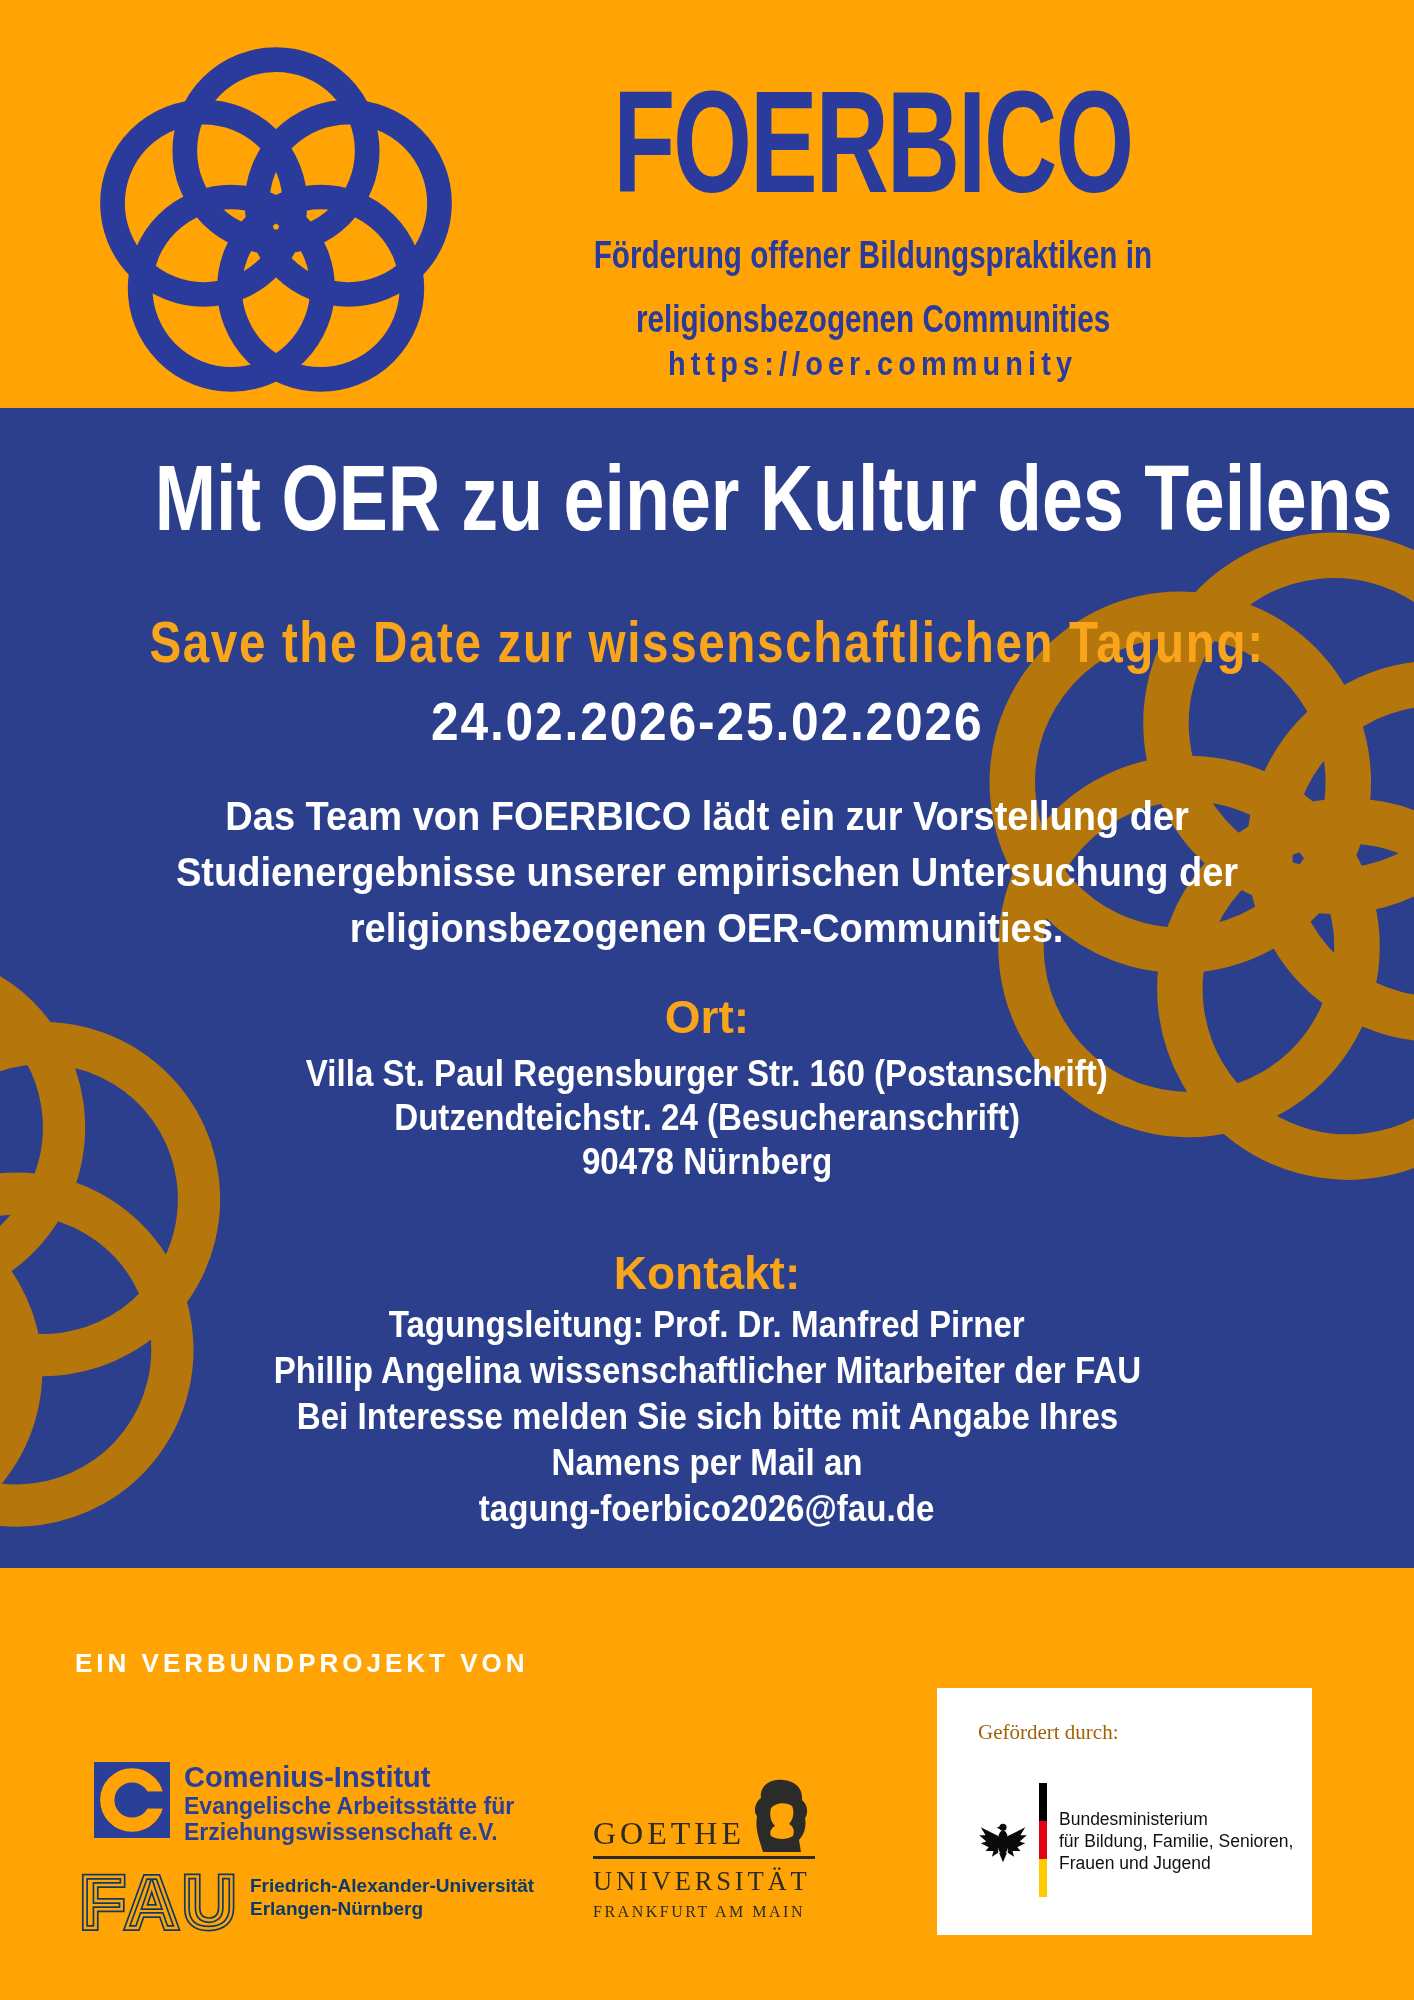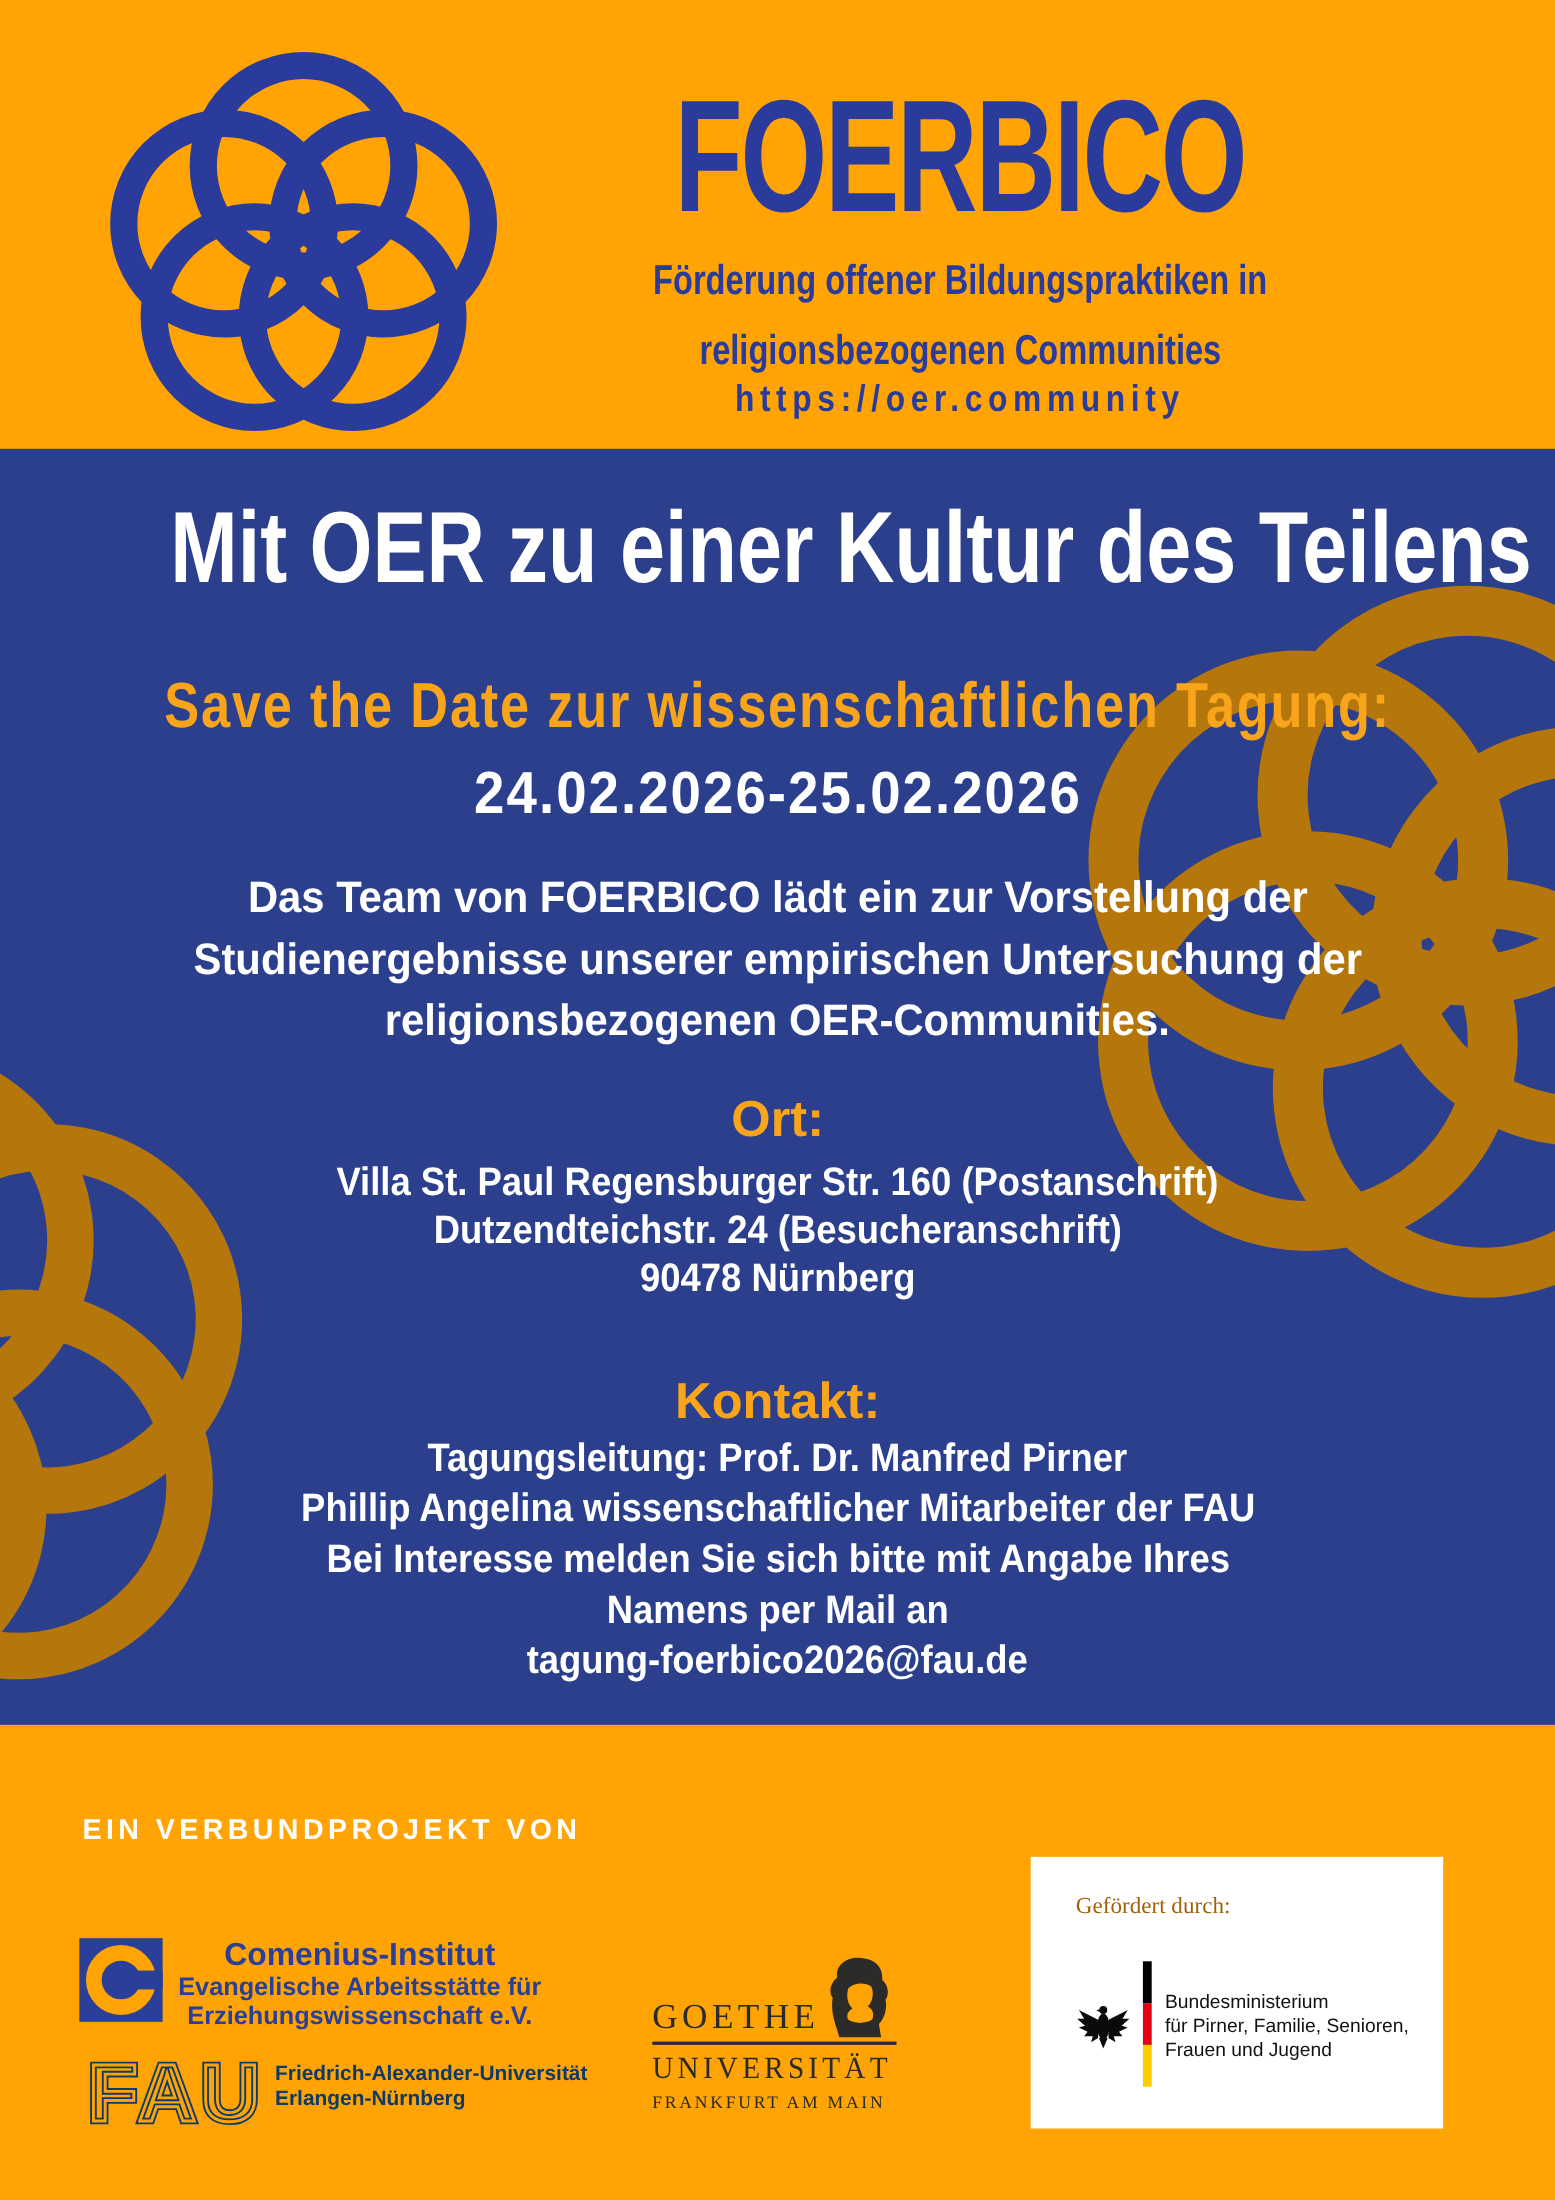--- a/index.html
+++ b/index.html
@@ -34,21 +34,21 @@
   .intro{top:380px;font-size:40px;font-weight:700;line-height:56px;}
   .sec-label{font-size:46px;font-weight:700;color:#F9A51B;}
   .ort-label{top:582px;}
   .ort-lines{top:644px;font-size:36px;font-weight:700;line-height:44px;}
   .kontakt-label{top:838px;}
   .kontakt-lines{top:894px;font-size:36px;font-weight:700;line-height:46px;}
   .kontakt-lines a{color:#fff;text-decoration:none;margin-top:18px;}
 
   
   .verbund{position:absolute;left:75px;top:80px;color:#FFFFFF;font-size:26px;font-weight:700;letter-spacing:4px;white-space:nowrap;}
-  .comenius{position:absolute;left:72px;top:193px;display:flex;align-items:flex-start;text-align:center;}
+  .comenius{position:absolute;left:94px;top:193px;display:flex;align-items:flex-start;}
   .comenius-icon{width:76px;height:78px;flex:0 0 auto;}
   .comenius-text{margin-left:14px;color:#2A3F97;margin-top:0;}
   .comenius-name{font-size:29px;font-weight:700;line-height:32px;}
   .comenius-line{font-size:23px;font-weight:700;line-height:26px;}
   .fau{position:absolute;left:78px;top:300px;display:flex;align-items:flex-start;}
   .fau-letters{width:158px;height:72px;flex:0 0 auto;}
   .fau-text{margin-left:14px;margin-top:6px;color:#0C3A6A;font-size:19px;font-weight:700;line-height:23px;white-space:nowrap;}
   .goethe{position:absolute;left:593px;top:210px;width:222px;color:#2B2B2A;font-family:"Liberation Serif", serif;}
   .goethe-row{position:relative;height:78px;}
   .goethe-name{position:absolute;left:0;bottom:4px;font-size:32px;letter-spacing:4px;}
@@ -187,18 +187,18 @@
           <path d="M26,45 L31,57 L36,45 Z"></path>
         </g>
       </svg>
       <div class="flag-bar">
         <div class="flag-black"></div>
         <div class="flag-red"></div>
         <div class="flag-gold"></div>
       </div>
       <div class="ministry">
         <div>Bundesministerium</div>
-        <div>für Pirner, Familie, Senioren,</div>
+        <div>für Bildung, Familie, Senioren,</div>
         <div>Frauen und Jugend</div>
       </div>
     </div>
   </div>
 </footer>
 
 </body></html>

